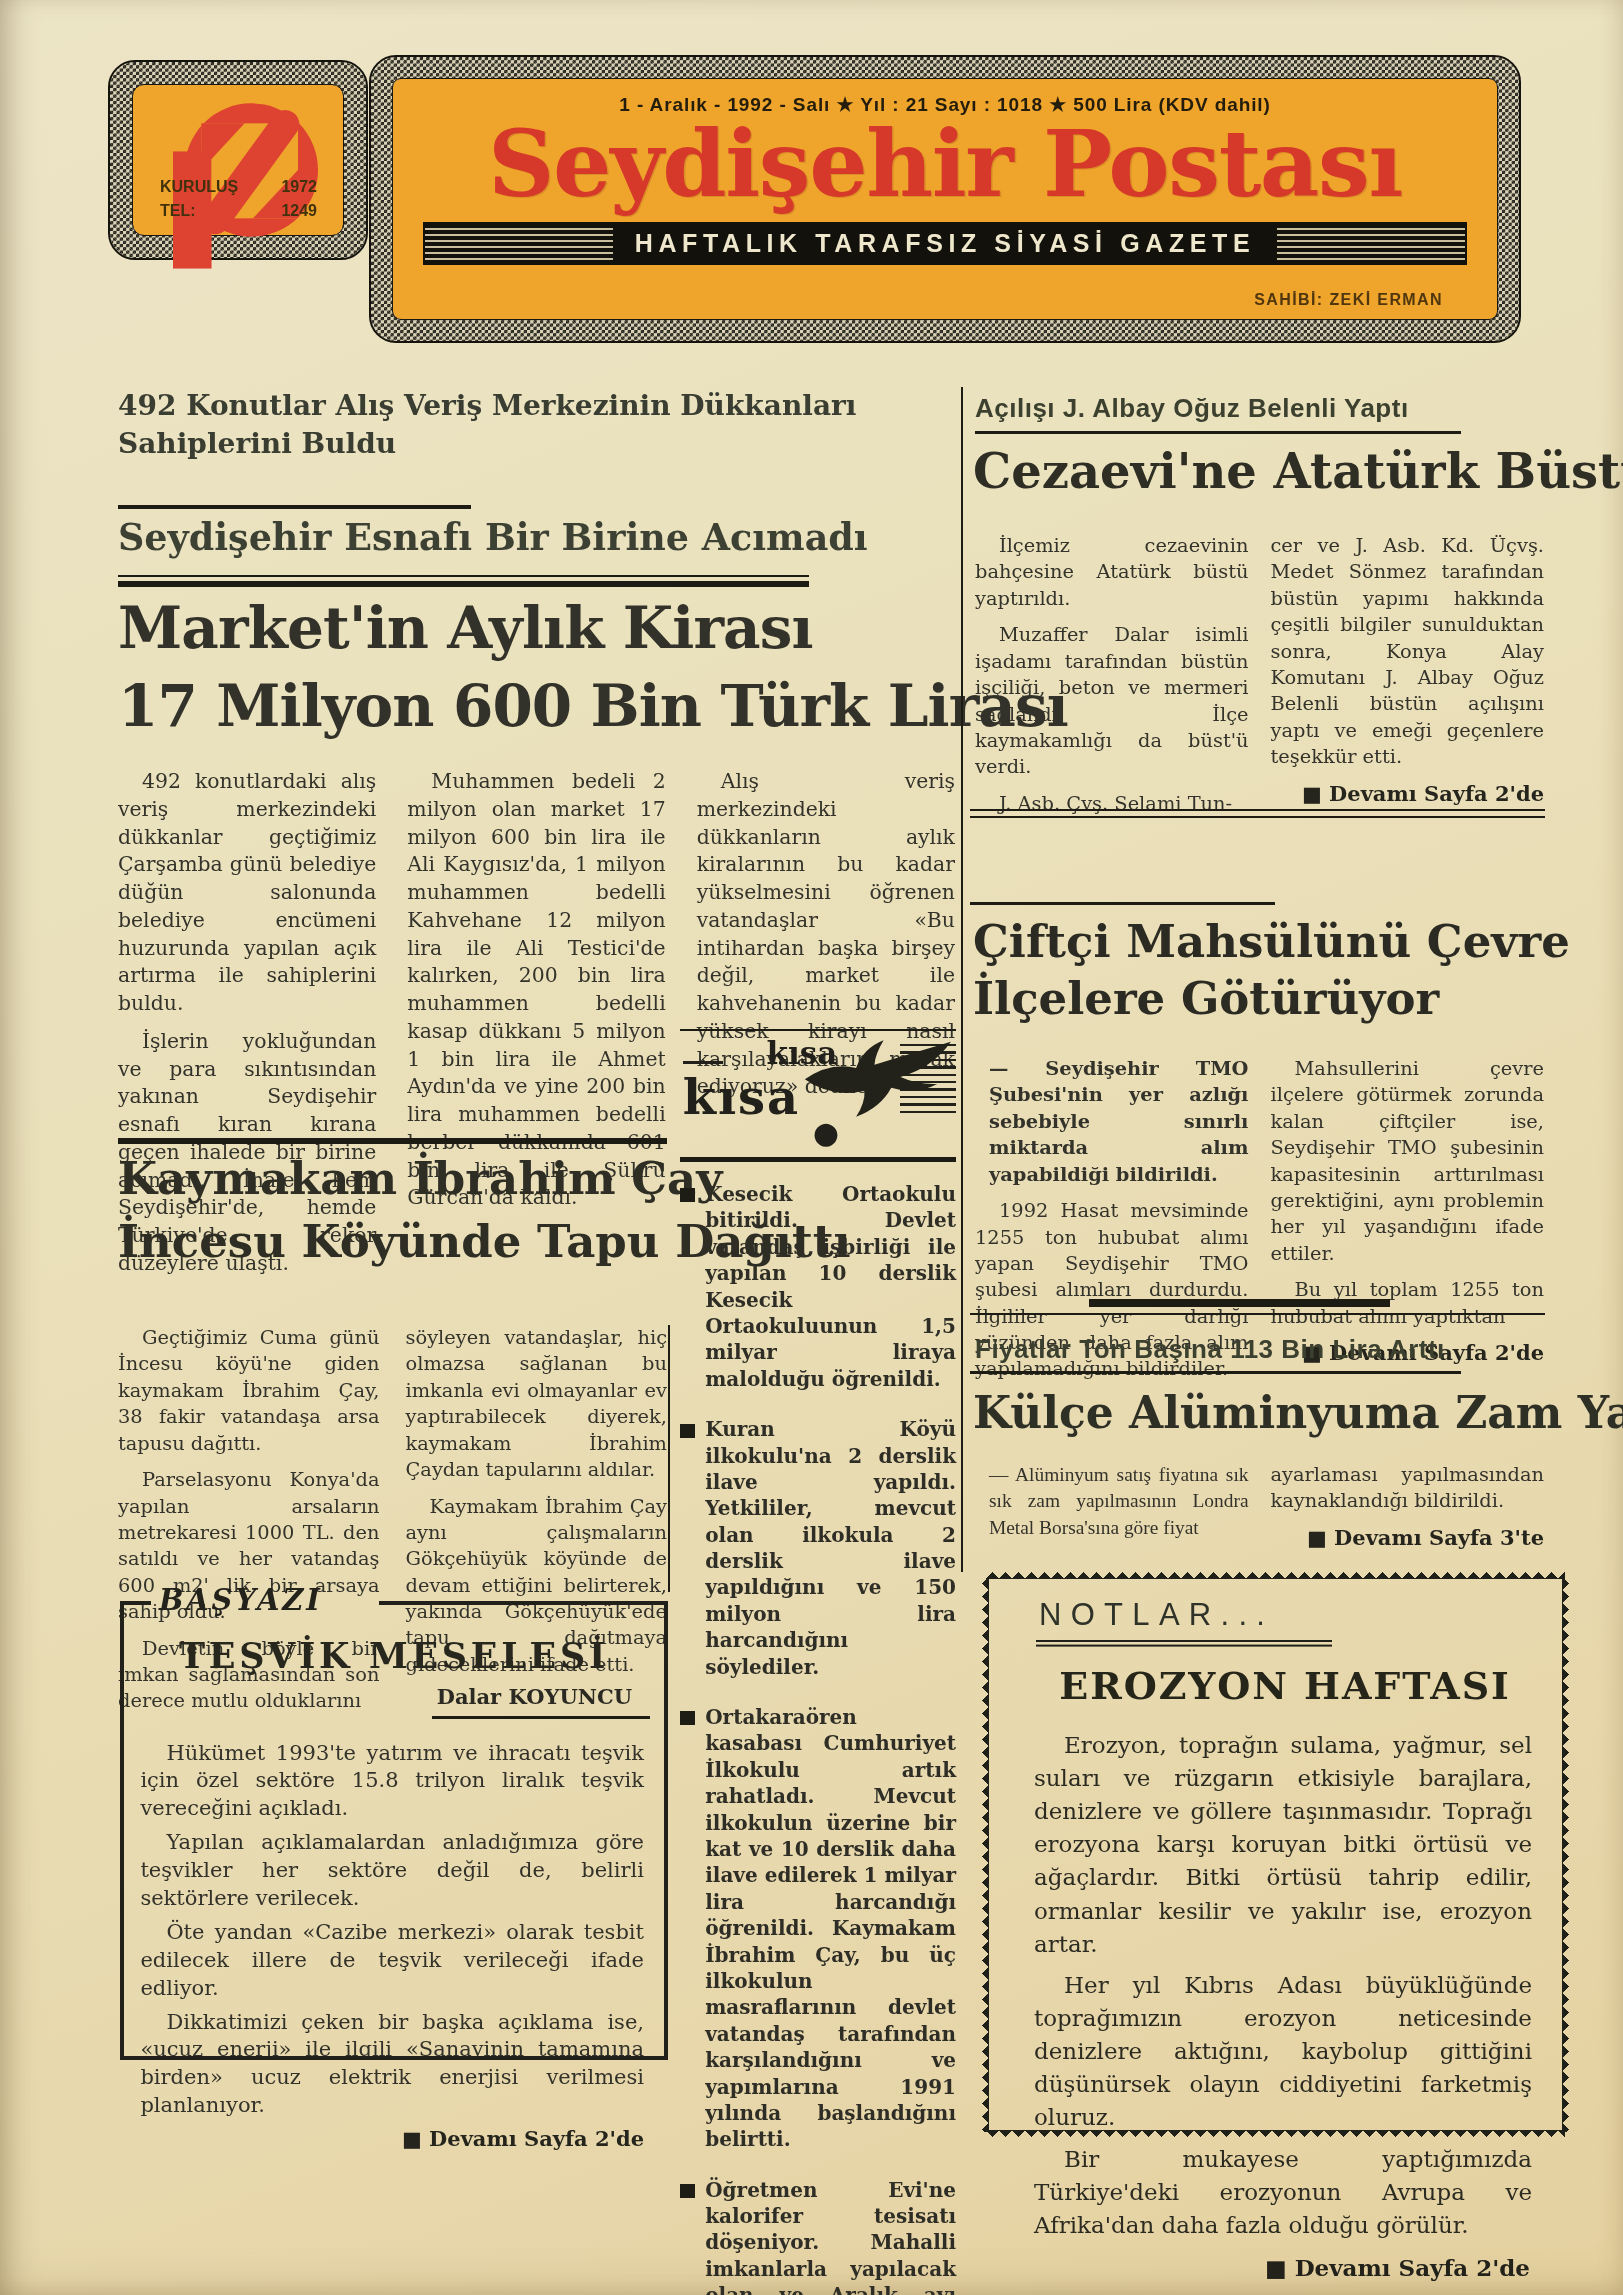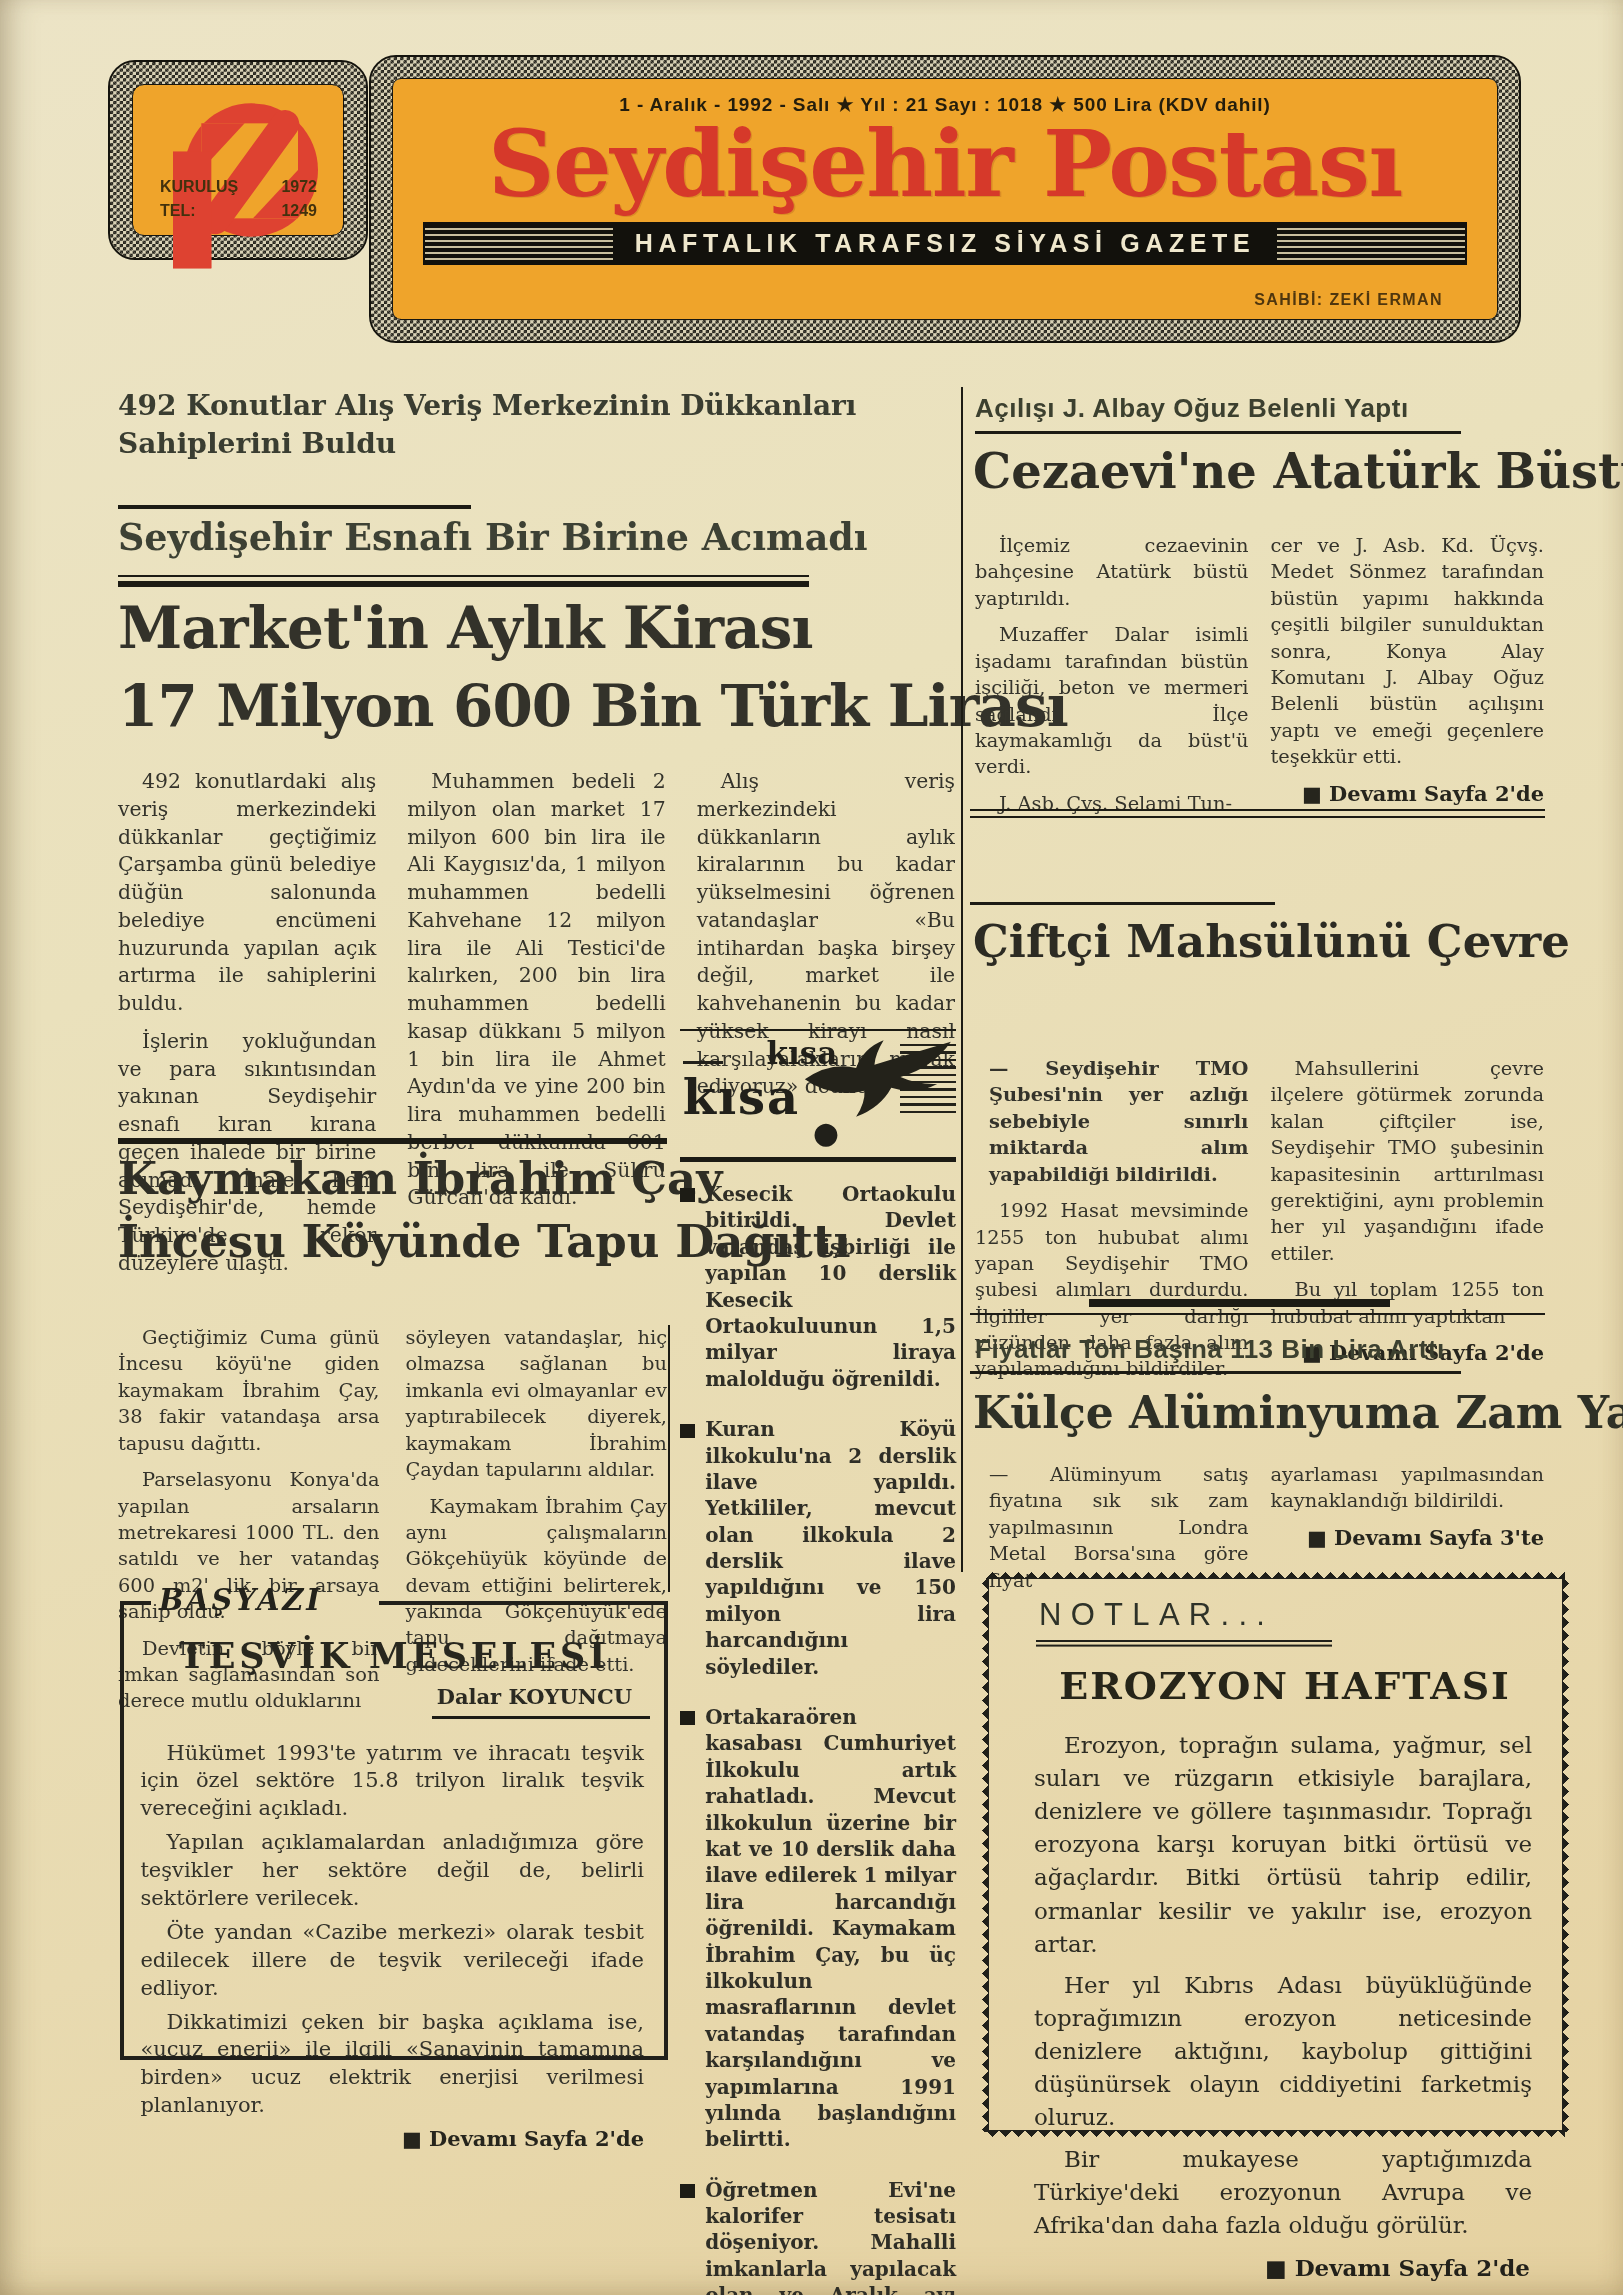--- a/index.html
+++ b/index.html
@@ -233,41 +233,42 @@
       <p class="bp small" style="text-indent:0;">cer ve J. Asb. Kd. Üçvş. Medet Sönmez tarafından büstün yapımı hakkında çeşitli bilgiler sunulduktan sonra, Konya Alay Komutanı J. Albay Oğuz Belenli büstün açılışını yaptı ve emeği geçenlere teşekkür etti.</p>
       <div class="more">■ Devamı Sayfa 2'de</div>
     </div>
   </div>
   <div class="rule" style="left:970px;top:809px;width:575px;height:2.3px;"></div>
   <div class="rule" style="left:970px;top:816px;width:575px;height:2.3px;"></div>
 
   <div class="rule" style="left:970px;top:902px;width:305px;height:2.8px;"></div>
   <div class="abs" style="left:973px;top:918px;">
     <div class="hl-lg" style="font-weight:700;color:#2c2b23;">Çiftçi Mahsülünü Çevre</div>
+    <div class="hl-lg" style="font-weight:700;color:#2c2b23;margin-top:8.3px;">İlçelere Götürüyor</div>
   </div>
   <div class="abs cols" style="left:975px;top:1056px;width:569px;gap:22px;">
     <div class="col">
       <p class="bp small lead" style="text-indent:0;padding-left:14px;">— Seydişehir TMO Şubesi'nin yer azlığı sebebiyle sınırlı miktarda alım yapabildiği bildirildi.</p>
       <p class="bp small">1992 Hasat mevsiminde 1255 ton hububat alımı yapan Seydişehir TMO şubesi alımları durdurdu. İlgililer yer darlığı yüzünden daha fazla alım yapılamadığını bildirdiler.</p>
     </div>
     <div class="col">
       <p class="bp small">Mahsullerini çevre ilçelere götürmek zorunda kalan çiftçiler ise, Seydişehir TMO şubesinin kapasitesinin arttırılması gerektiğini, aynı problemin her yıl yaşandığını ifade ettiler.</p>
       <p class="bp small">Bu yıl toplam 1255 ton hububat alımı yaptıktan</p>
       <div class="more">■ Devamı Sayfa 2'de</div>
     </div>
   </div>
   <div class="rule" style="left:1089px;top:1299px;width:301px;height:7.9px;"></div>
   <div class="rule" style="left:970px;top:1313px;width:575px;height:1.9px;"></div>
 
   <div class="abs kicker-sans" style="left:975px;top:1333px;">Fiyatlar Ton Başına 113 Bin Lira Arttı</div>
   <div class="rule" style="left:970px;top:1371px;width:491px;height:3.2px;"></div>
   <div class="abs hl-lg" style="left:973px;top:1389px;font-size:44px;font-weight:800;color:#2e3026;">Külçe Alüminyuma Zam Yapıldı</div>
   <div class="abs cols" style="left:975px;top:1462px;width:569px;gap:22px;">
     <div class="col">
-      <p class="bp small" style="text-indent:0;padding-left:14px;">— Alüminyum satış fiyatına sık sık zam yapılmasının Londra Metal Borsa'sına göre fiyat</p>
+      <p class="bp small" style="text-indent:0;padding-left:14px;font-family:Liberation Serif, serif;">— Alüminyum satış fiyatına sık sık zam yapılmasının Londra Metal Borsa'sına göre fiyat</p>
     </div>
     <div class="col">
       <p class="bp small" style="text-indent:0;">ayarlaması yapılmasından kaynaklandığı bildirildi.</p>
       <div class="more">■ Devamı Sayfa 3'te</div>
     </div>
   </div>
 
   <div class="notlar">
     <div class="zz top"></div>
     <div class="zz bottom"></div>

